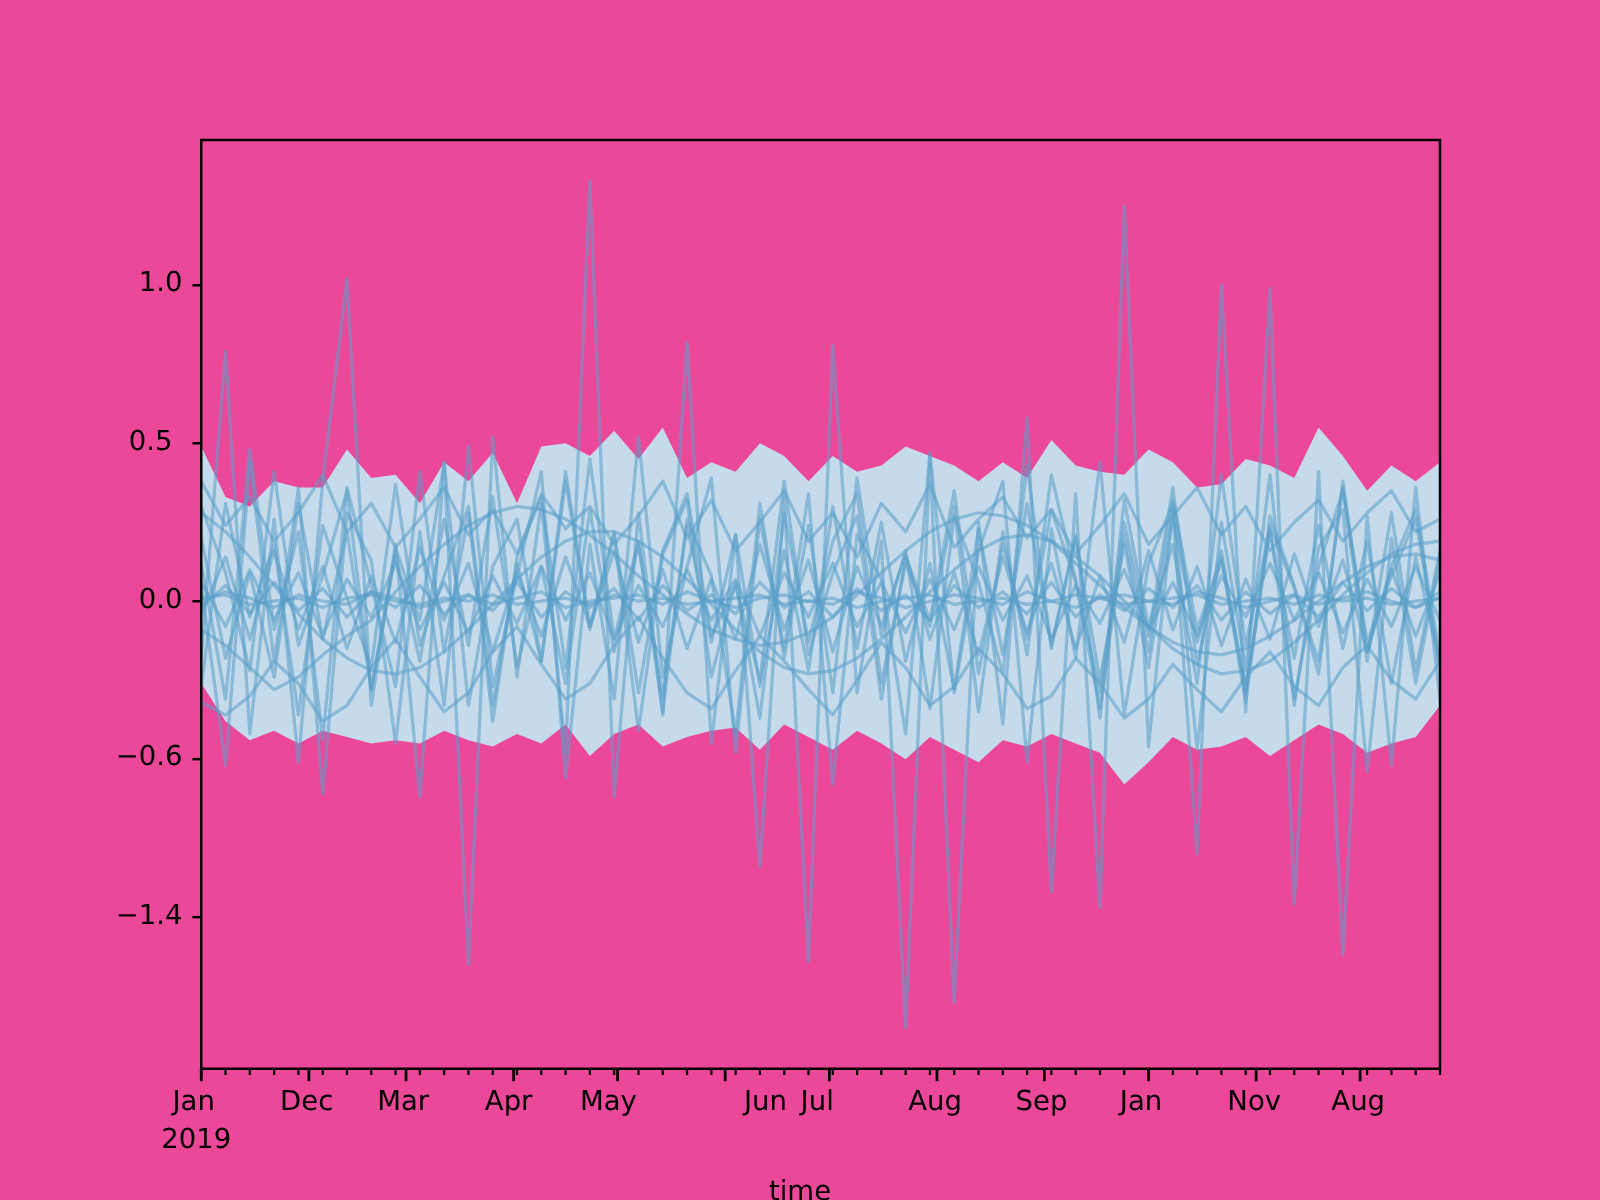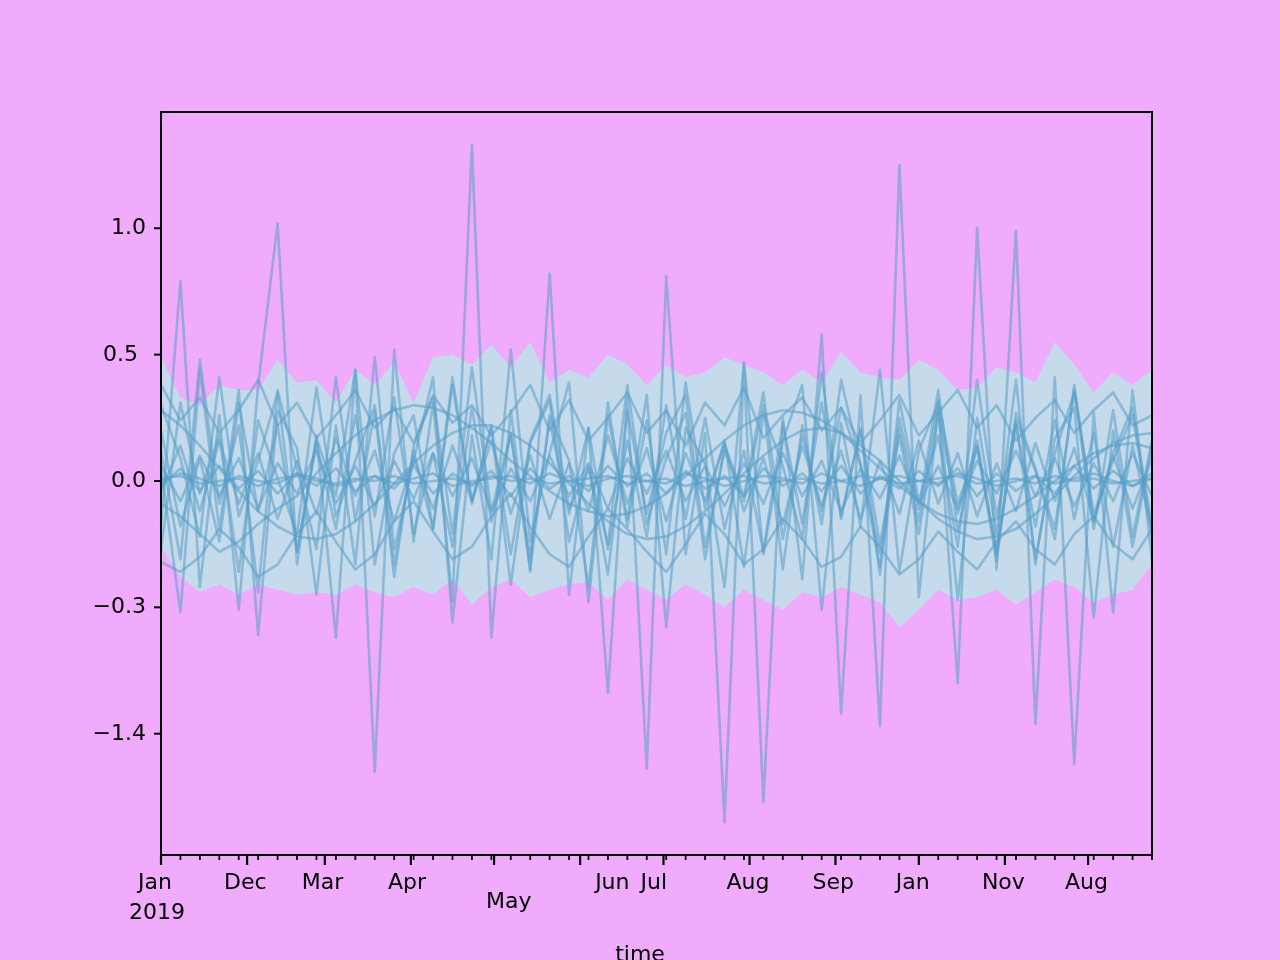--- a/index.html
+++ b/index.html
@@ -1,18 +1,18 @@
 <!DOCTYPE html>
 <html><head>
 <meta charset="utf-8">
 <style>
   html,body{margin:0;padding:0;background:#ffffff;}
   body{width:1280px;height:960px;overflow:hidden;
        font-family:"DejaVu Sans","Liberation Sans",sans-serif;}
-  #figure{position:relative;width:1280px;height:960px;background:#f0abfc;}
+  #figure{position:relative;width:1280px;height:960px;background:#ec4899;}
   #plot-svg{position:absolute;left:0;top:0;width:1280px;height:960px;display:block;}
   .tick-label{position:absolute;color:#000000;font-size:22px;line-height:22px;white-space:pre;}
   .ytick{text-align:right;}
   .xtick{text-align:left;}
   #xaxis-label{position:absolute;color:#000000;font-size:22px;line-height:22px;
                left:0;width:1280px;text-align:center;}
 </style>
 </head>
 <body>
 
@@ -112,29 +112,29 @@
         <line x1="918.8235294117646" y1="855" x2="918.8235294117646" y2="865" stroke="#000000" stroke-width="2.2"></line>
         <line x1="1004.9045098039215" y1="855" x2="1004.9045098039215" y2="865" stroke="#000000" stroke-width="2.2"></line>
         <line x1="1088.0707843137257" y1="855" x2="1088.0707843137257" y2="865" stroke="#000000" stroke-width="2.2"></line>
       </g>
   </svg>
 
   <div id="ytick-labels">
       <div class="tick-label ytick" style="left: 44px; width: 102px; top: 216.252px;">1.0</div>
       <div class="tick-label ytick" style="left: 36px; width: 102px; top: 342.612px;">0.5</div>
       <div class="tick-label ytick" style="left: 44px; width: 102px; top: 468.973px;">0.0</div>
-      <div class="tick-label ytick" style="left: 44px; width: 102px; top: 595.333px;">−0.3</div>
+      <div class="tick-label ytick" style="left: 44px; width: 102px; top: 595.333px;">−0.6</div>
       <div class="tick-label ytick" style="left: 44px; width: 102px; top: 721.694px;">−1.4</div>
     </div>
   <div id="xtick-labels">
       <div class="tick-label xtick" style="left: 138px; top: 871px;">Jan</div>
       <div class="tick-label xtick" style="left: 224.081px; top: 871px;">Dec</div>
       <div class="tick-label xtick" style="left: 301.806px; top: 871px;">Mar</div>
       <div class="tick-label xtick" style="left: 387.887px; top: 871px;">Apr</div>
-      <div class="tick-label xtick" style="left: 486px; top: 871px; margin-top: 19px;">May</div>
+      <div class="tick-label xtick" style="left: 464px; top: 871px;">May</div>
       <div class="tick-label xtick" style="left: 557.135px; top: 871px; margin-left: 38px;">Jun</div>
       <div class="tick-label xtick" style="left: 640.495px; top: 871px;">Jul</div>
       <div class="tick-label xtick" style="left: 726.576px; top: 871px;">Aug</div>
       <div class="tick-label xtick" style="left: 812.463px; top: 871px;">Sep</div>
       <div class="tick-label xtick" style="left: 895.824px; top: 871px;">Jan</div>
       <div class="tick-label xtick" style="left: 981.905px; top: 871px;">Nov</div>
       <div class="tick-label xtick" style="left: 1065.07px; top: 871px;">Aug</div>
     </div>
 
   <div id="year-label" class="tick-label xtick" style="left: 129px; top: 901px;">2019</div>

